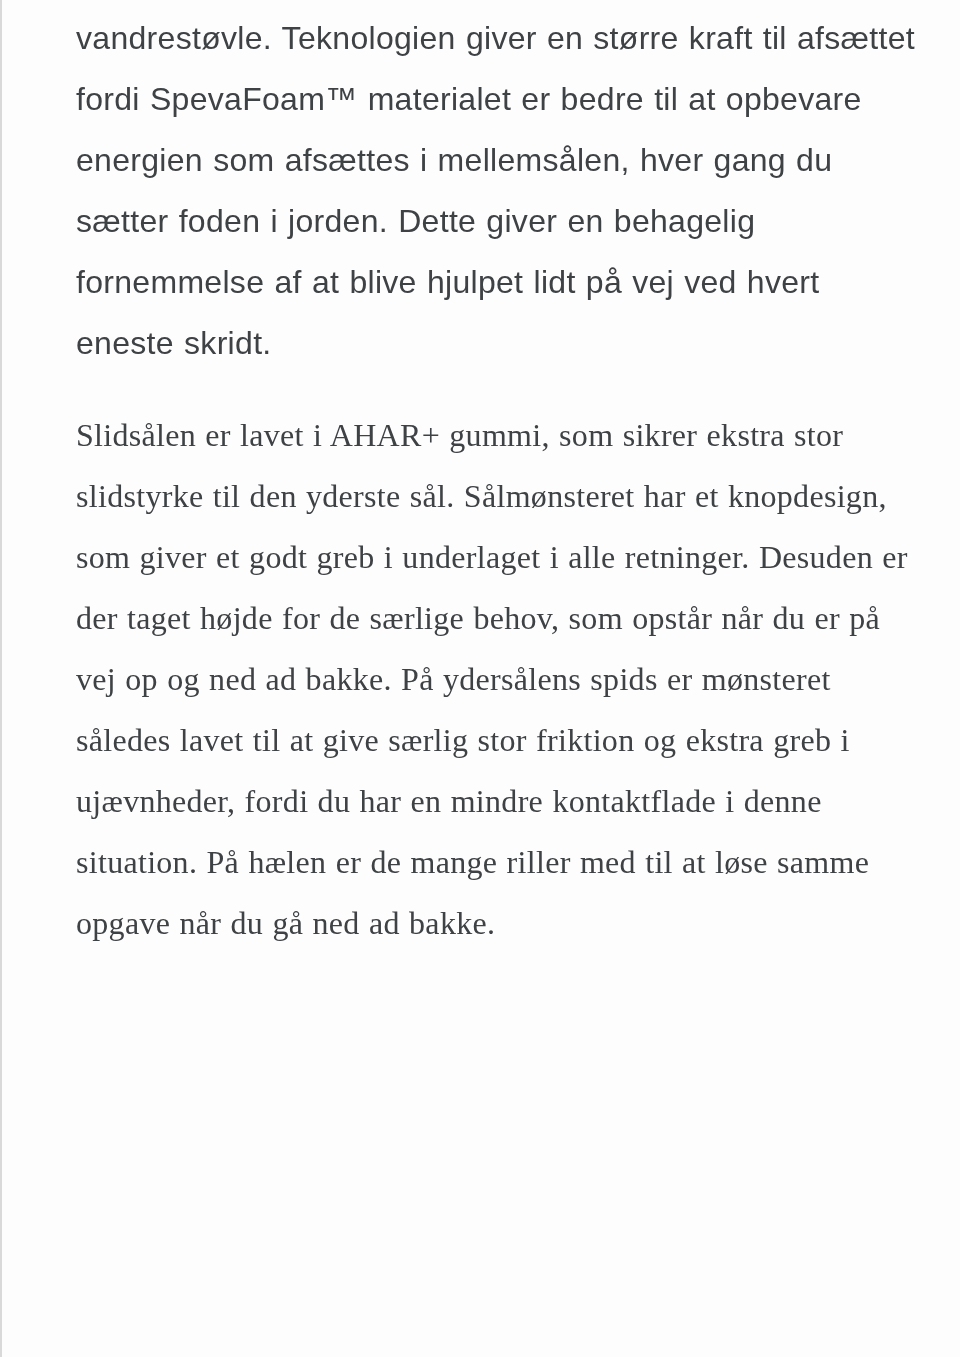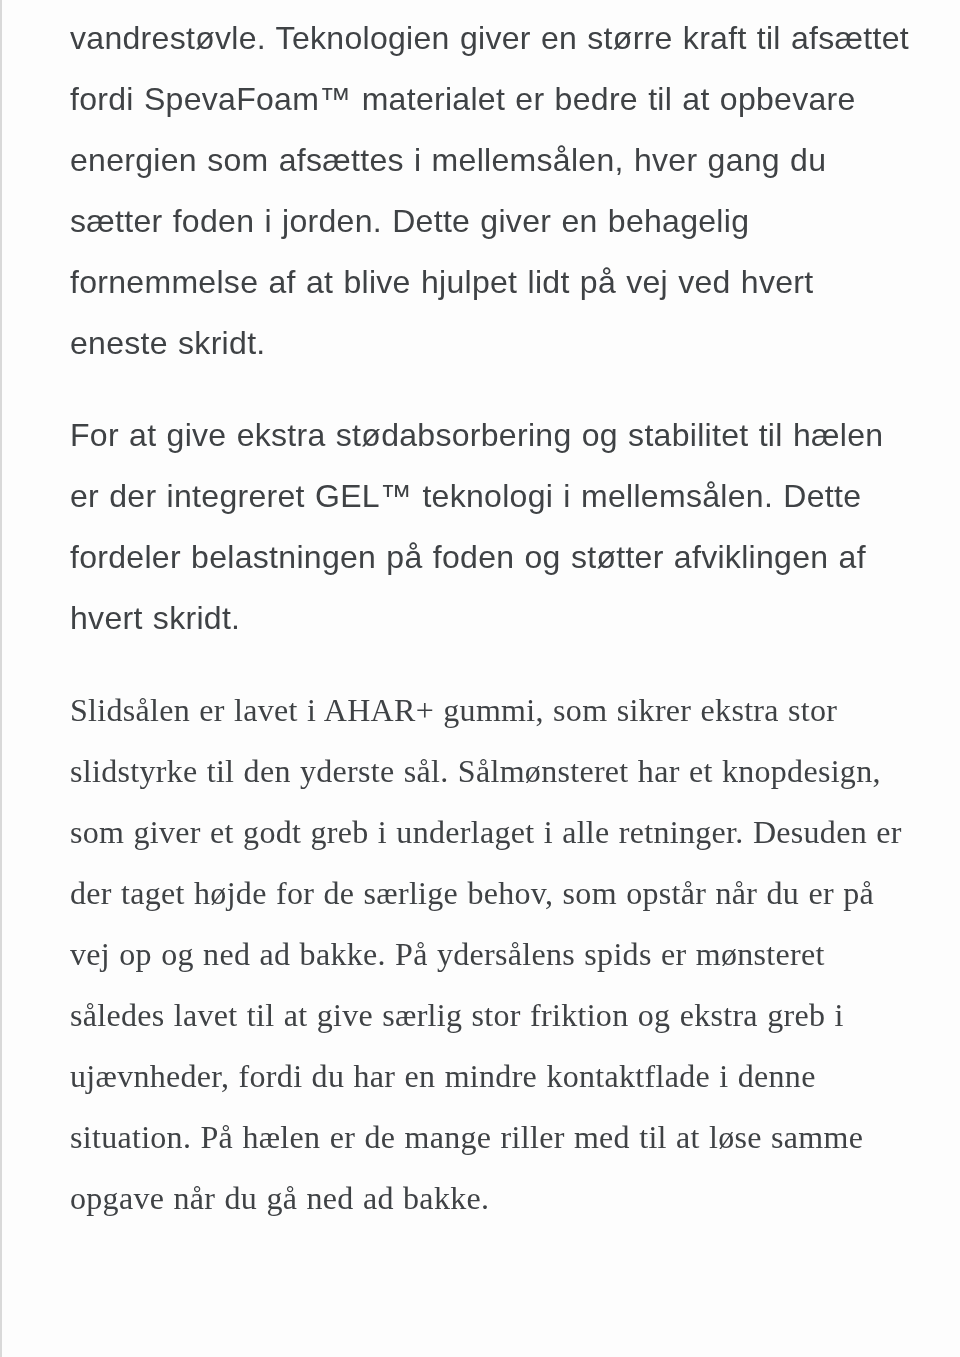--- a/index.html
+++ b/index.html
@@ -20,21 +20,21 @@
     position: absolute;
     left: 0;
     top: 0;
     width: 2px;
     height: 1357px;
     background: #d9d9d9;
   }
 
   .text-column {
     position: absolute;
-    left: 70px;
+    left: 76px;
     top: 8px;
     width: 845px;
     color: #3f4245;
   }
 
   .text-column p {
     font-size: 32px;
     font-weight: 300;
     line-height: 61px;
     letter-spacing: 0.3px;
@@ -47,15 +47,14 @@
     font-family: Liberation Serif, serif;
   }
 </style>
 </head>
 <body>
 
 <div class="left-rule"></div>
 
 <div class="text-column">
   <p>vandrestøvle. Teknologien giver en større kraft til afsættet fordi SpevaFoam™ materialet er bedre til at opbevare energien som afsættes i mellemsålen, hver gang du sætter foden i jorden. Dette giver en behagelig fornemmelse af at blive hjulpet lidt på vej ved hvert eneste skridt.</p>
-  <p>For at give ekstra stødabsorbering og stabilitet til hælen er der integreret GEL™ teknologi i mellemsålen. Dette fordeler belastningen på foden og støtter afviklingen af hvert skridt.</p>
   <p>Slidsålen er lavet i AHAR+ gummi, som sikrer ekstra stor slidstyrke til den yderste sål. Sålmønsteret har et knopdesign, som giver et godt greb i underlaget i alle retninger. Desuden er der taget højde for de særlige behov, som opstår når du er på vej op og ned ad bakke. På ydersålens spids er mønsteret således lavet til at give særlig stor friktion og ekstra greb i ujævnheder, fordi du har en mindre kontaktflade i denne situation. På hælen er de mange riller med til at løse samme opgave når du gå ned ad bakke.</p>
 </div>
 
 </body></html>

